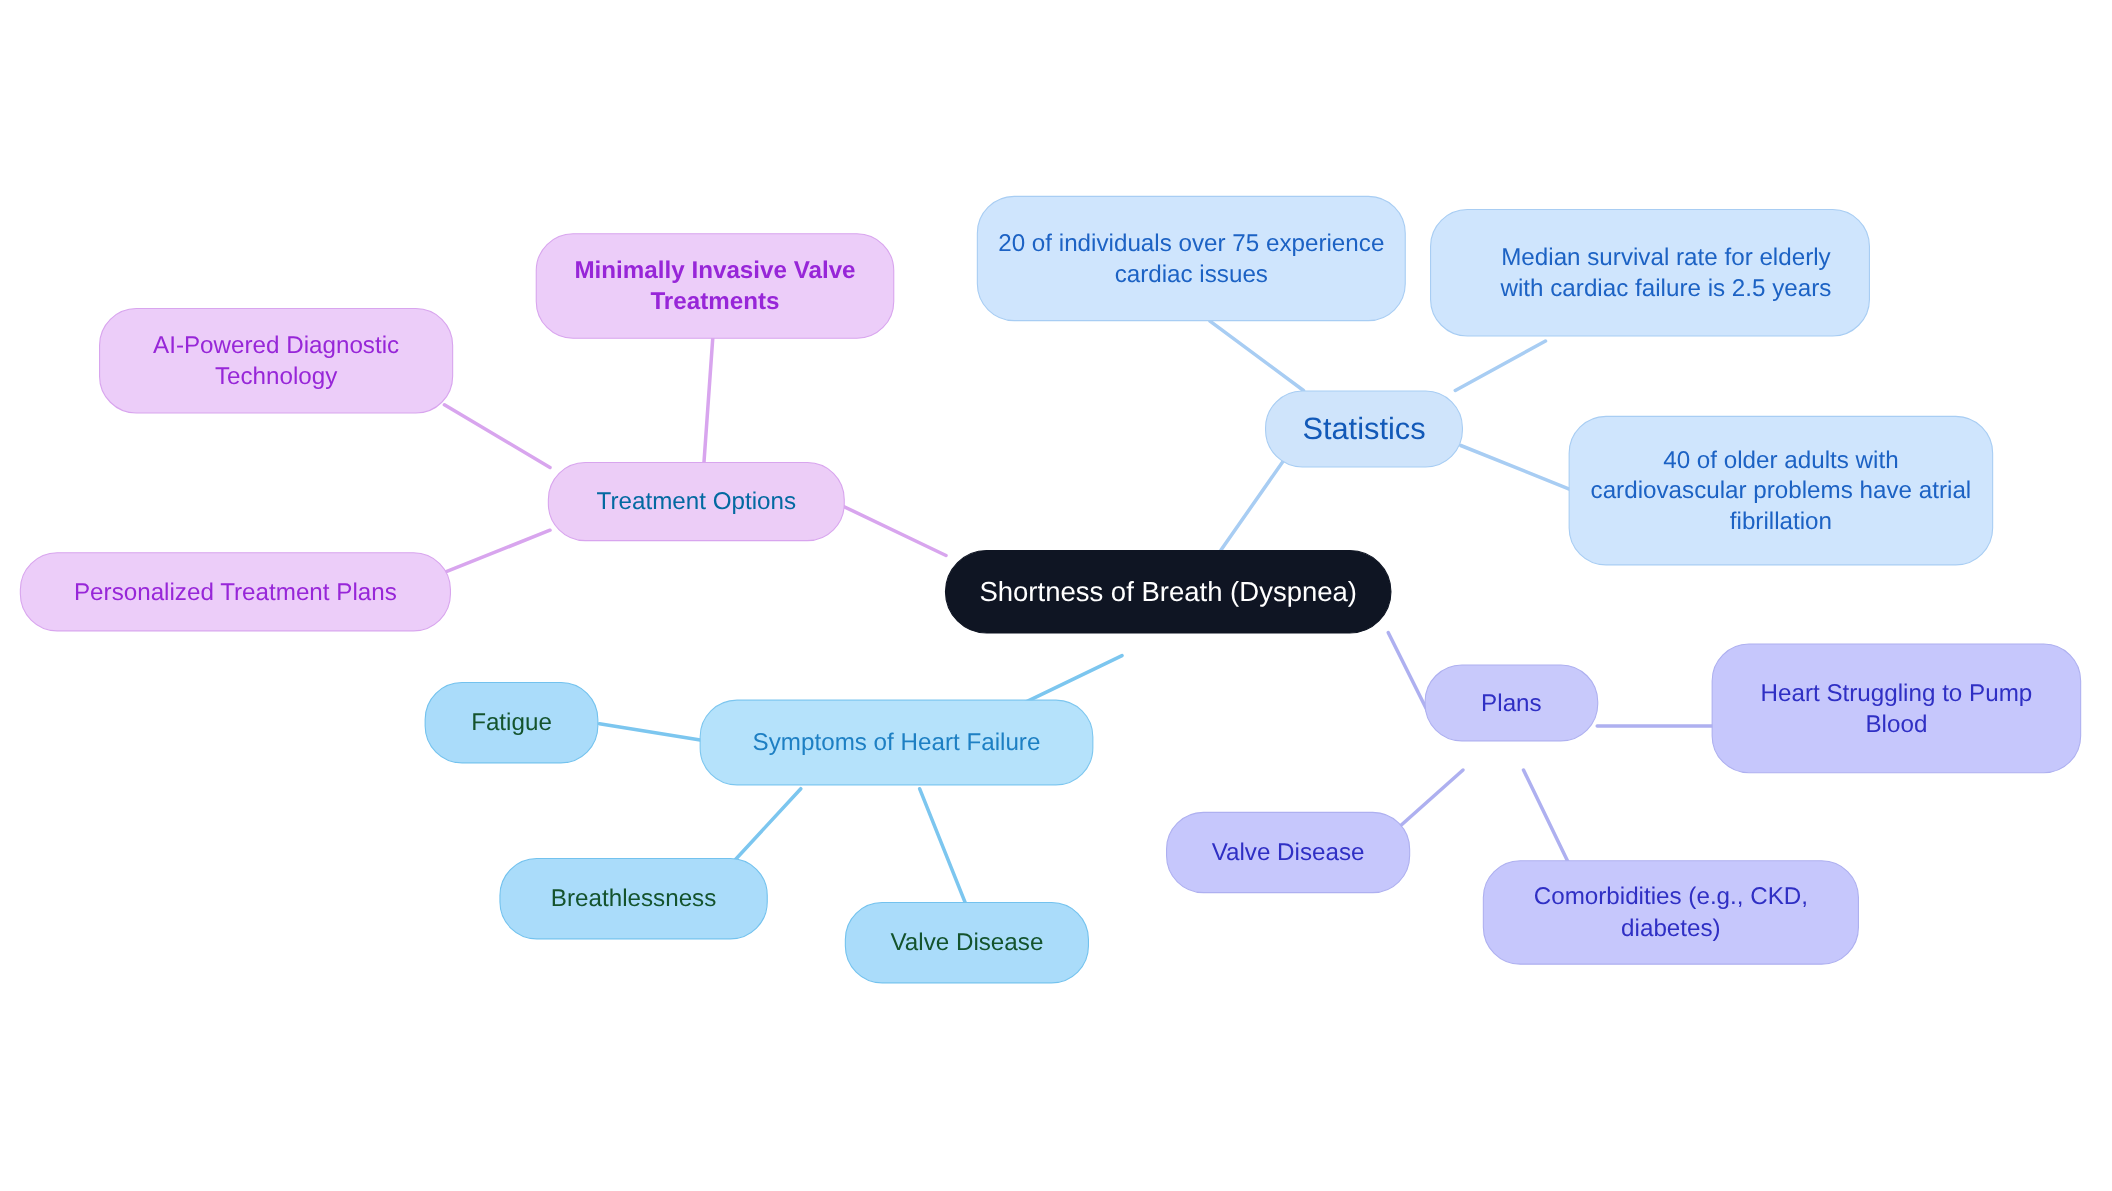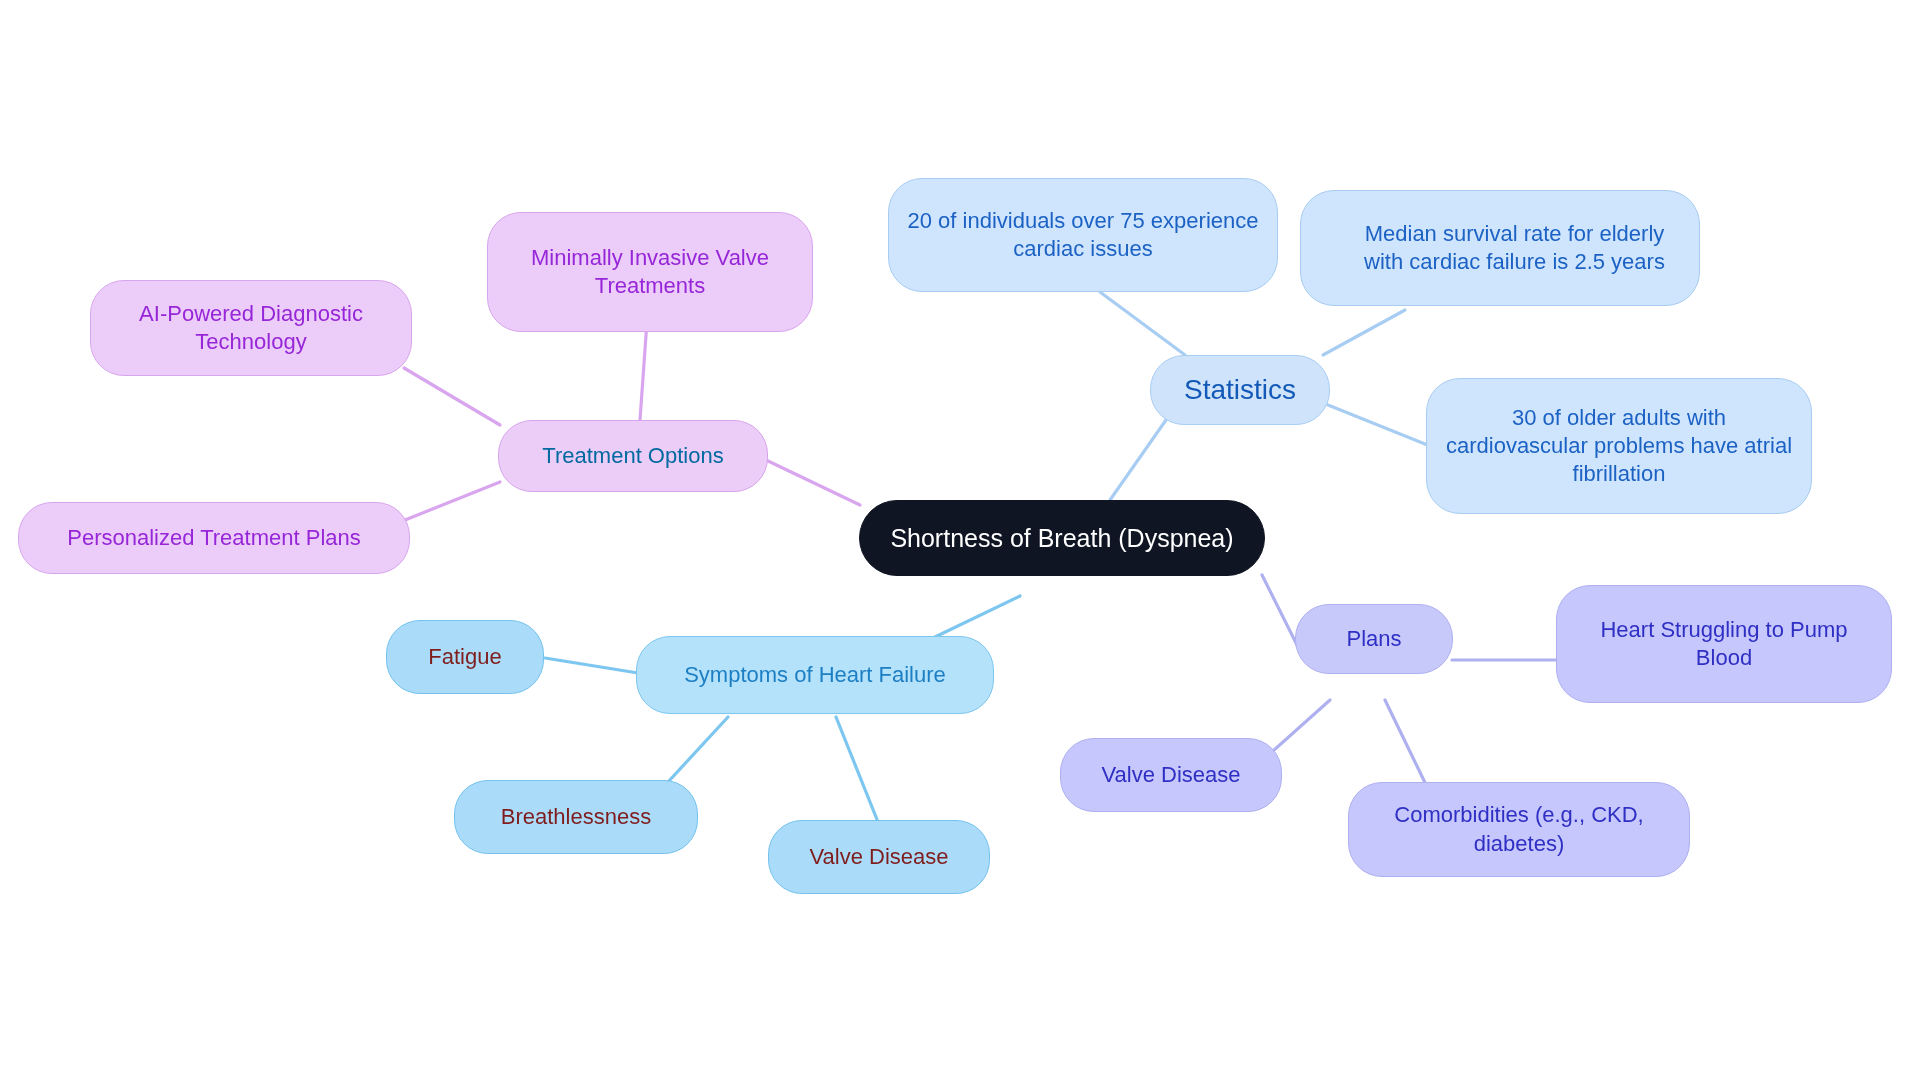--- a/index.html
+++ b/index.html
@@ -73,21 +73,21 @@
   }
   .node-symptom-branch {
     background: #b5e2fb;
     border-color: #7cc6ef;
     color: #1d7fc3;
     font-size: 22px;
   }
   .node-symptom-leaf {
     background: #aadcfa;
     border-color: #73c2ee;
-    color: #7f1d1d;
+    color: #14532d;
     font-size: 22px;
   }
   .node-treat-branch {
     background: #eccdf7;
     border-color: #d8a5ee;
     color: #0369a1;
     font-size: 22px;
   }
   .node-treat-leaf {
     background: #eccdf9;
@@ -146,21 +146,21 @@
 
   <div class="node node-stat-leaf" style="left:888px; top:178px; width:390px; height:114px;">
     <span>20 of individuals over 75 experience cardiac issues</span>
   </div>
 
   <div class="node node-stat-leaf" style="left:1300px; top:190px; width:400px; height:116px;padding-left:43px;">
     <span>Median survival rate for elderly with cardiac failure is 2.5 years</span>
   </div>
 
   <div class="node node-stat-leaf" style="left:1426px; top:378px; width:386px; height:136px;">
-    <span>30 of older adults with cardiovascular problems have atrial fibrillation</span>
+    <span>40 of older adults with cardiovascular problems have atrial fibrillation</span>
   </div>
 
   <div class="node node-cause-branch" style="left:1295px; top:604px; width:158px; height:70px;">
     <span>Plans</span>
   </div>
 
   <div class="node node-cause-leaf" style="left:1556px; top:585px; width:336px; height:118px;">
     <span>Heart Struggling to Pump Blood</span>
   </div>
 
@@ -185,21 +185,21 @@
   </div>
 
   <div class="node node-symptom-leaf" style="left:768px; top:820px; width:222px; height:74px;">
     <span>Valve Disease</span>
   </div>
 
   <div class="node node-treat-branch" style="left:498px; top:420px; width:270px; height:72px;">
     <span>Treatment Options</span>
   </div>
 
-  <div class="node node-treat-leaf" style="left:487px; top:212px; width:326px; height:120px;">
+  <div class="node node-treat-leaf" style="left:487px; top:212px; width:326px; height:96px;font-weight:bold;">
     <span>Minimally Invasive Valve Treatments</span>
   </div>
 
   <div class="node node-treat-leaf" style="left:90px; top:280px; width:322px; height:96px;">
     <span>AI-Powered Diagnostic Technology</span>
   </div>
 
   <div class="node node-treat-leaf" style="left:18px; top:502px; width:392px; height:72px;">
     <span>Personalized Treatment Plans</span>
   </div>

